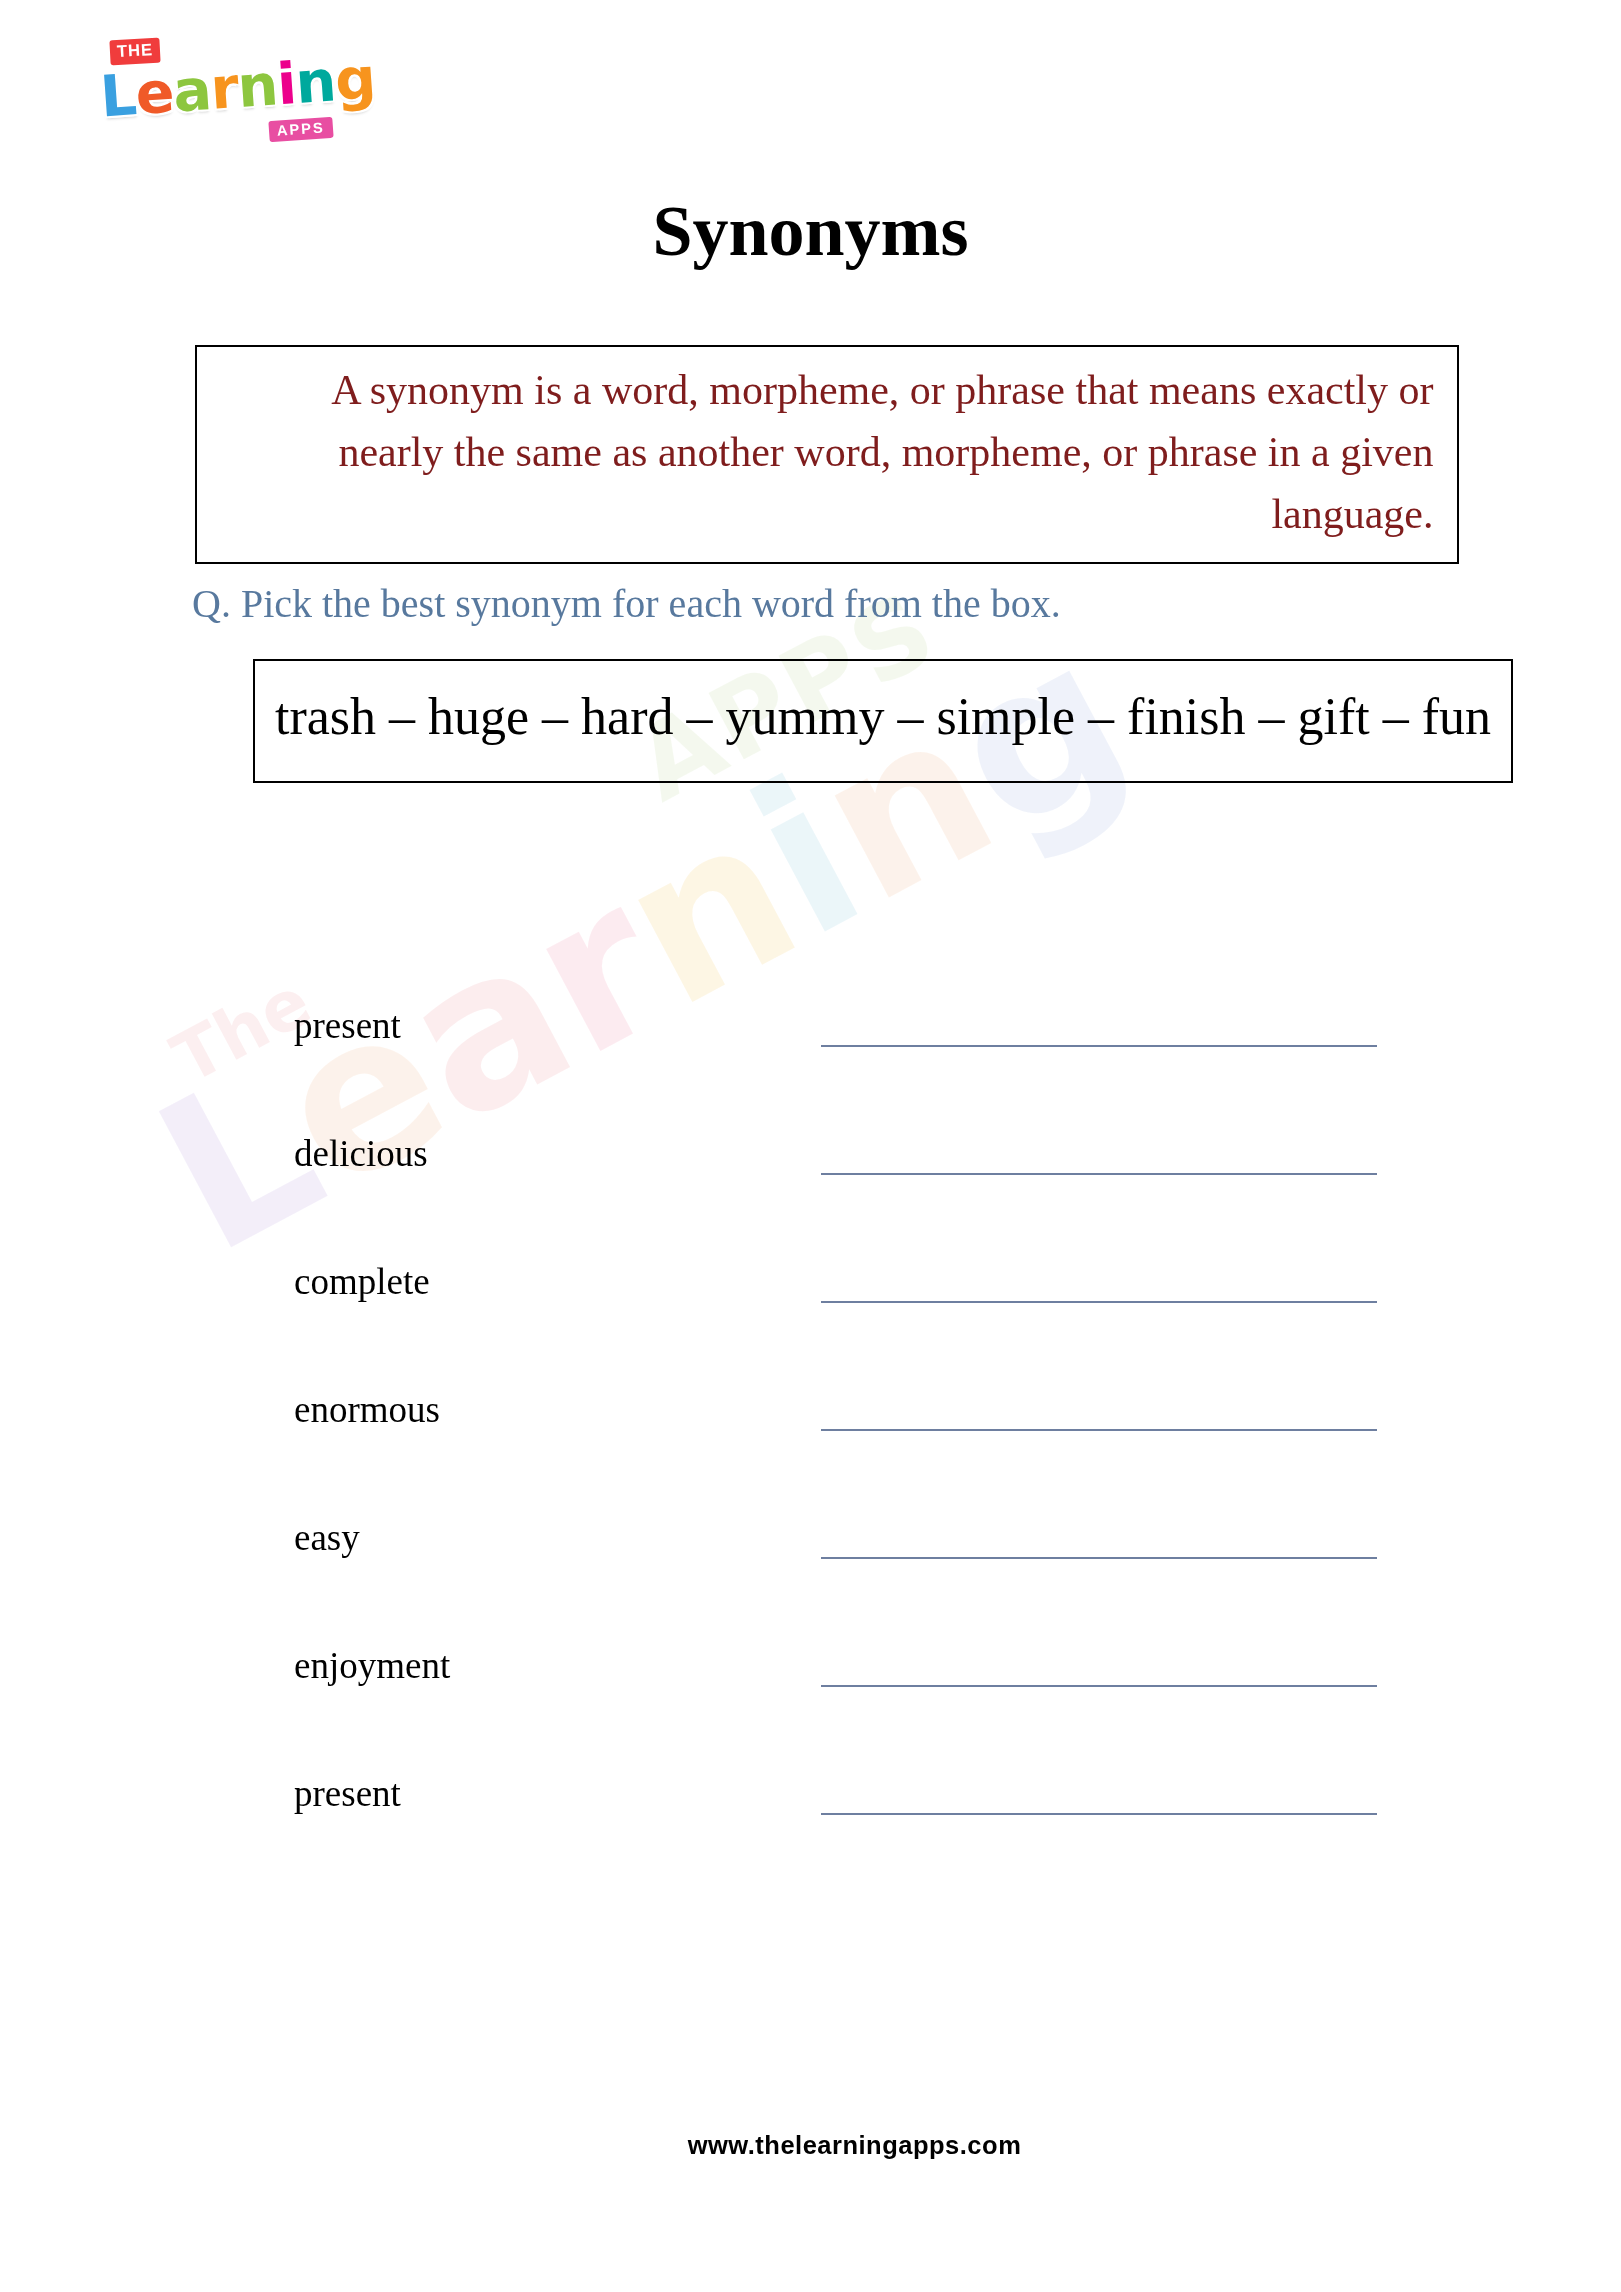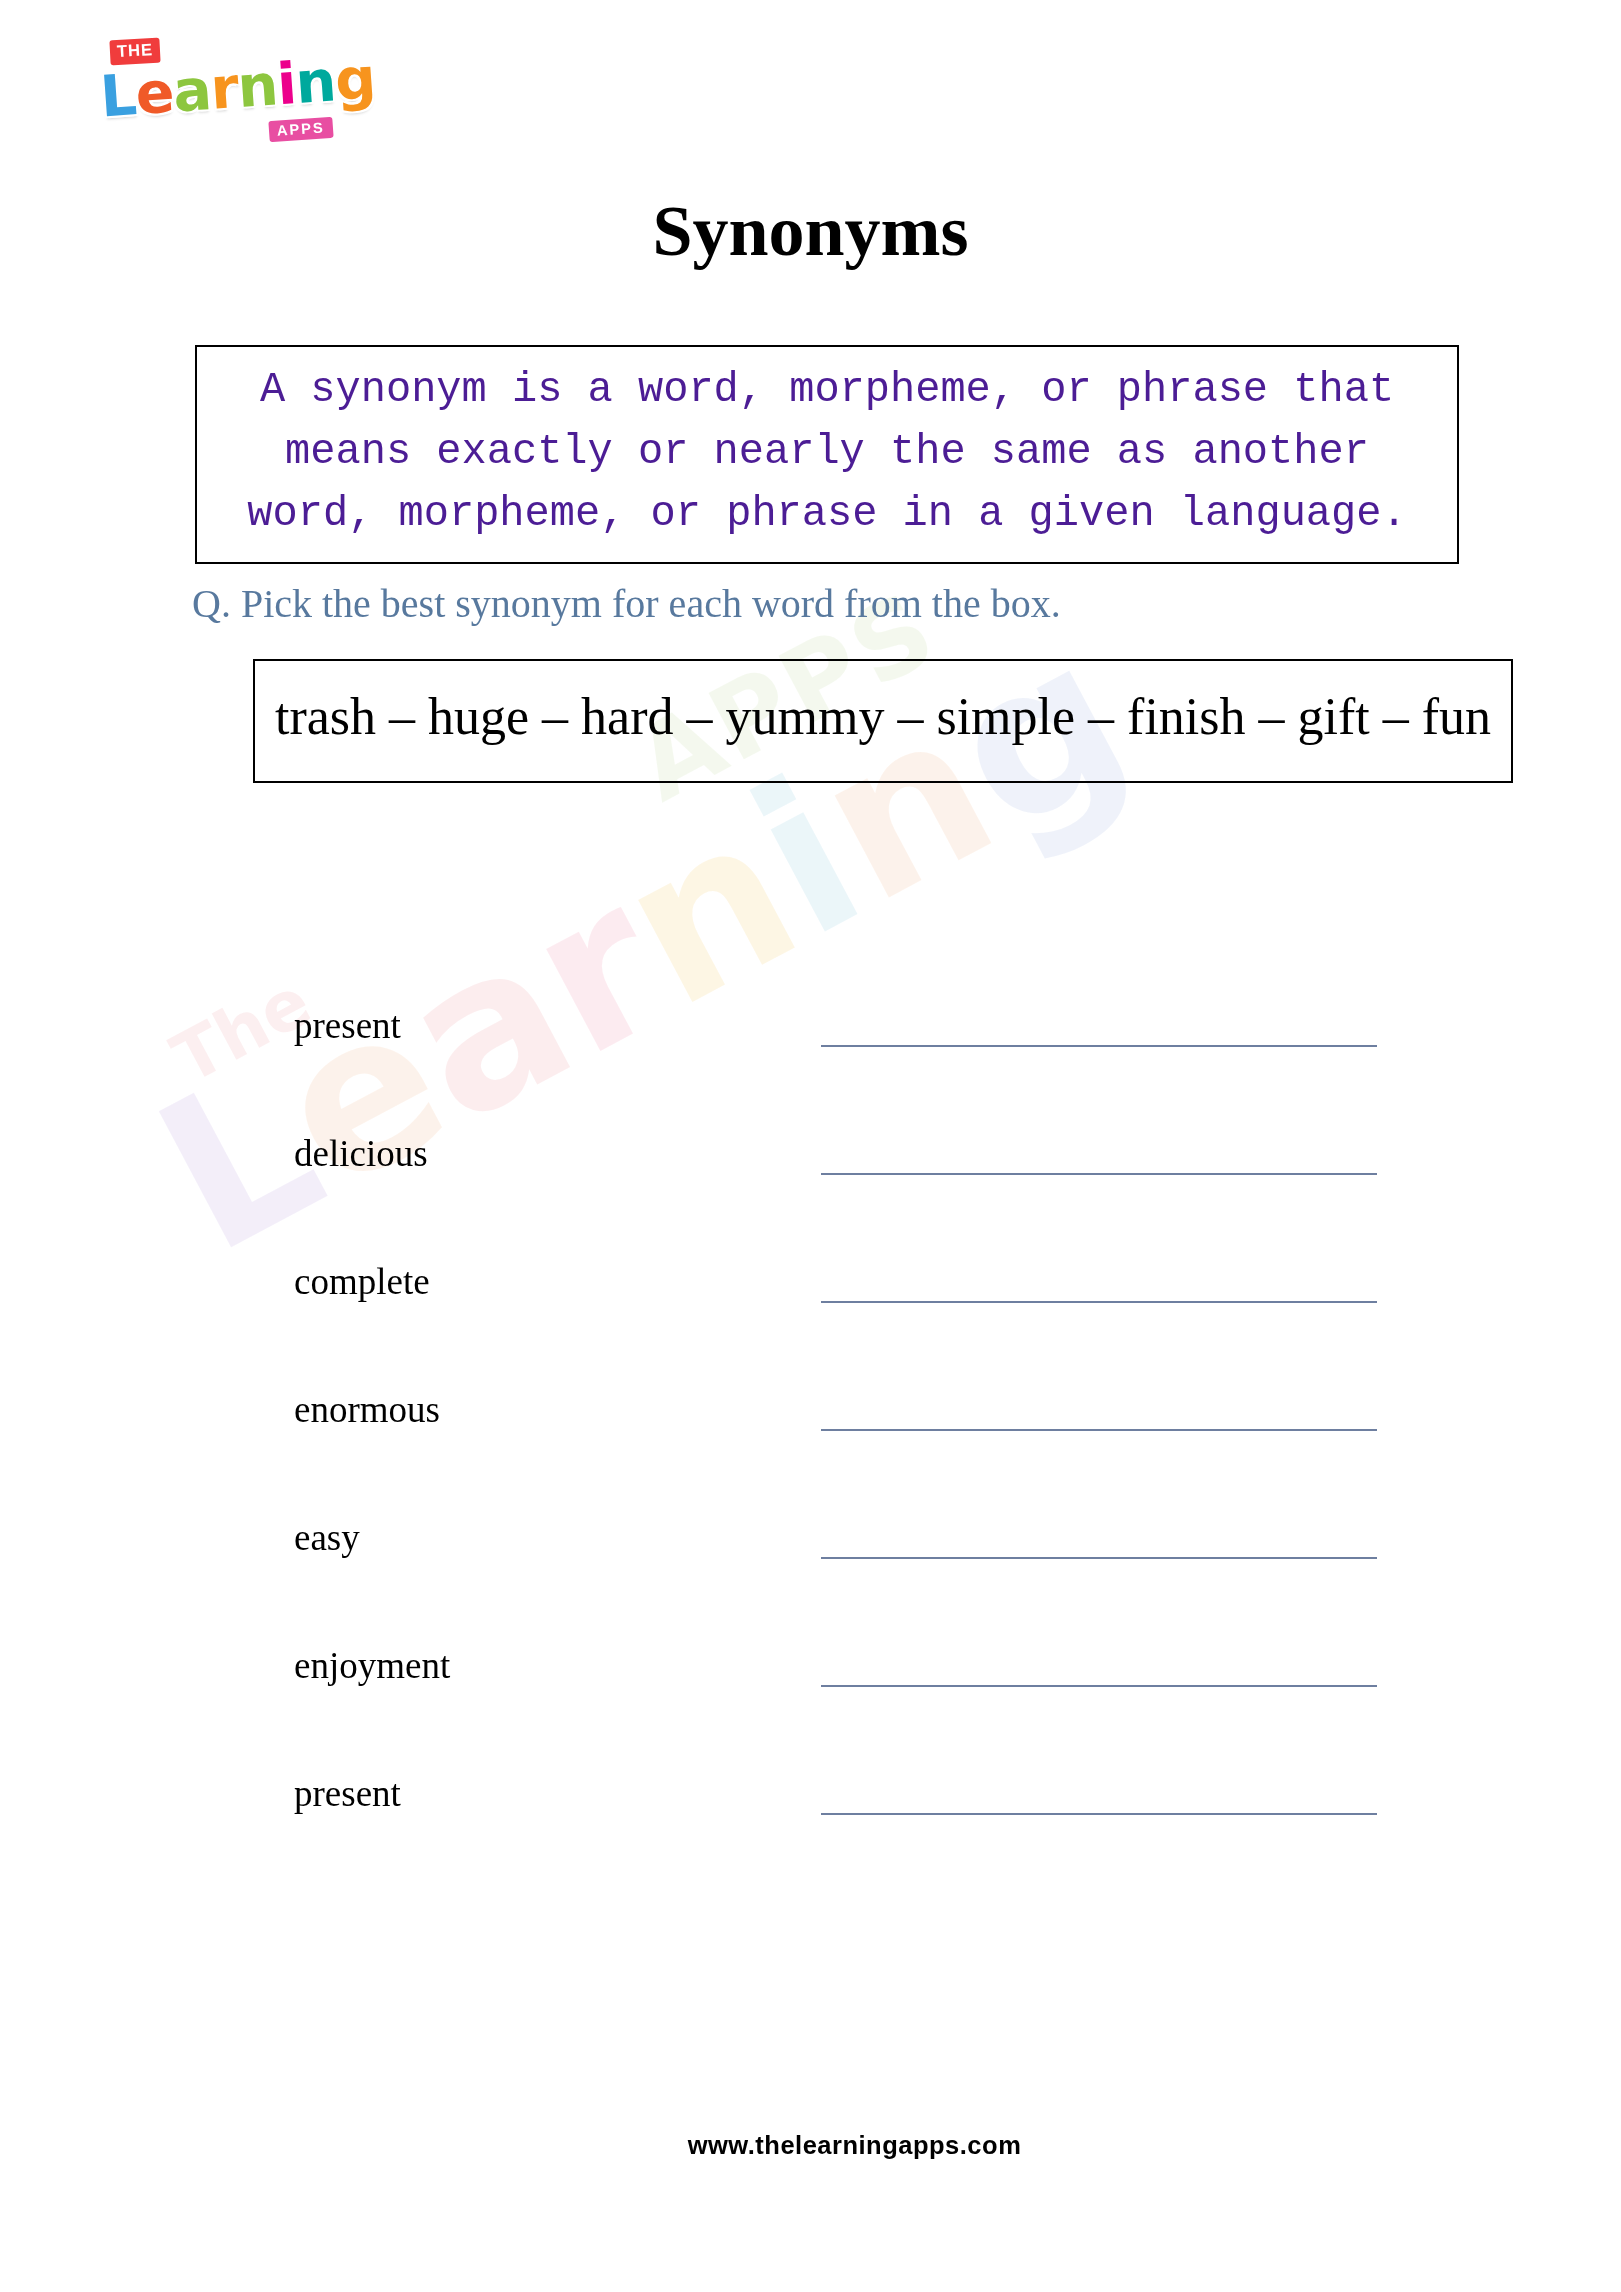--- a/index.html
+++ b/index.html
@@ -124,25 +124,24 @@
 
   
   .definition-box {
     position: absolute;
     left: 195px;
     top: 345px;
     width: 1264px;
     border: 2px solid #000000;
     box-sizing: border-box;
     padding: 11.8px 23.5px 17.6px 23.5px;
-    text-align: center;
+    text-align: right;
     font-size: 42px;
     line-height: 62px;
-    color: #4c1d95;
-    font-family: Liberation Mono, monospace;
+    color: #7f1d1d;
   }
 
   
   .question {
     position: absolute;
     left: 192px;
     top: 580px;
     font-size: 40px;
     color: #58799e;
   }

